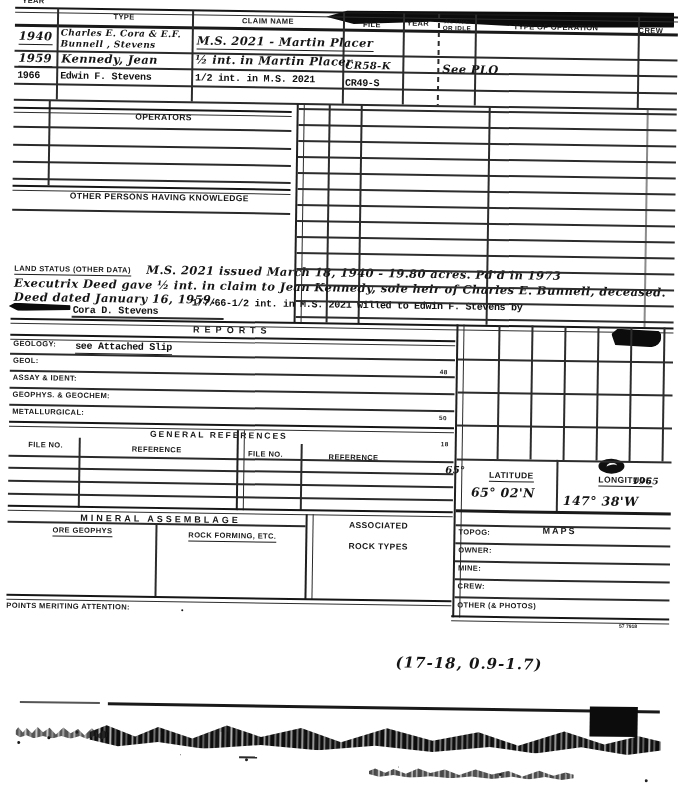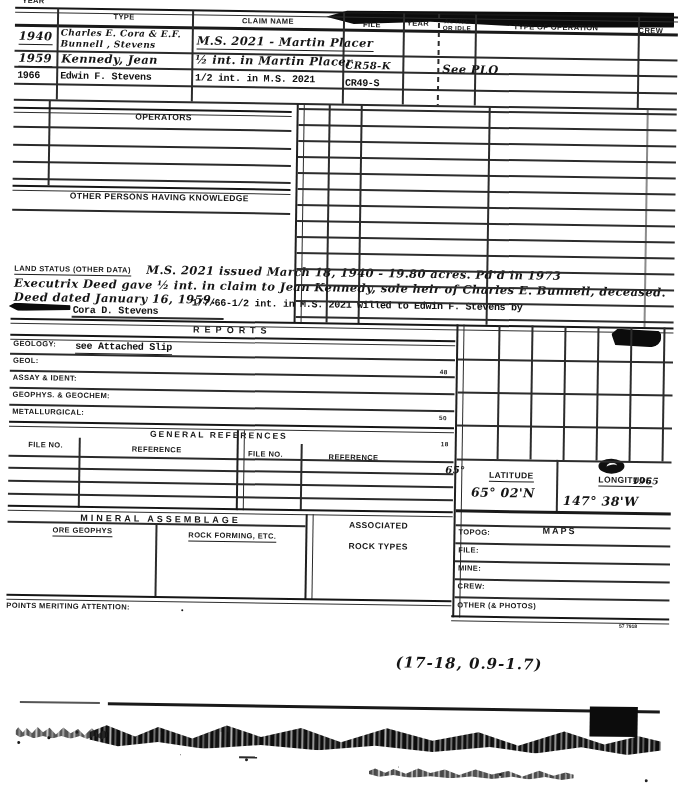--- a/index.html
+++ b/index.html
@@ -170,21 +170,21 @@
     <div class="stamp-arc"></div>
   </div>
   <span class="a hand hand9" style="left:639px;top:467px;">1965</span>
   <span class="a hand hand12" style="left:570px;top:485px;">147° 38'W</span>
   <div class="a hl hv" style="left:463px;top:503px;width:215px;"></div>
   <span class="a lbl lbl9 c" style="left:567px;top:506px;letter-spacing:2px;margin-top:12px;">MAPS</span>
   <div class="a hl" style="left:463px;top:518px;width:215px;"></div>
 
   <span class="a lbl" style="left:466px;top:521px;">TOPOG:</span>
   <div class="a hl" style="left:463px;top:536px;width:215px;"></div>
-  <span class="a lbl" style="left:466px;top:539px;">FILE:</span>
+  <span class="a lbl" style="left:466px;top:539px;">OWNER:</span>
   <div class="a hl" style="left:463px;top:554px;width:215px;"></div>
   <span class="a lbl" style="left:466px;top:557px;">MINE:</span>
   <div class="a hl" style="left:463px;top:572px;width:215px;"></div>
   <span class="a lbl" style="left:466px;top:575px;">CREW:</span>
   <div class="a hl" style="left:463px;top:590px;width:215px;"></div>
   <span class="a lbl" style="left:466px;top:594px;">OTHER (&amp; PHOTOS)</span>
   <div class="a dl" style="left:460px;top:609px;width:218px;"></div>
   <span class="a lbl" style="left:628px;top:614px;font-size:5px;letter-spacing:0;">57 7918</span>
 
   <span class="a lbl lbl9 c" style="left:168px;top:512px;letter-spacing:3px;">MINERAL ASSEMBLAGE</span>

